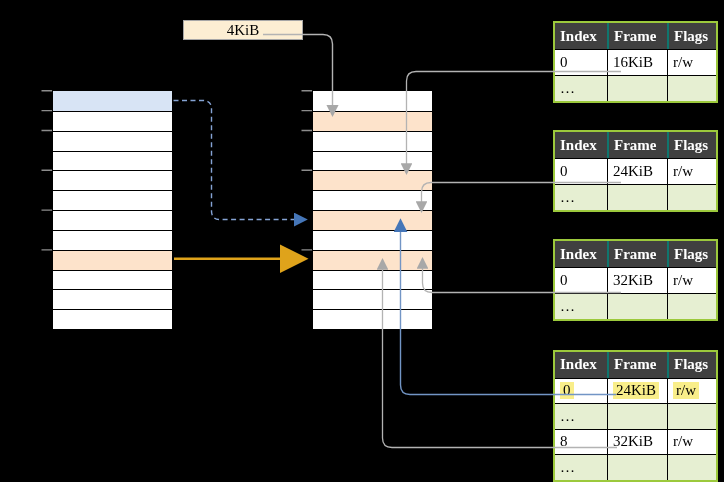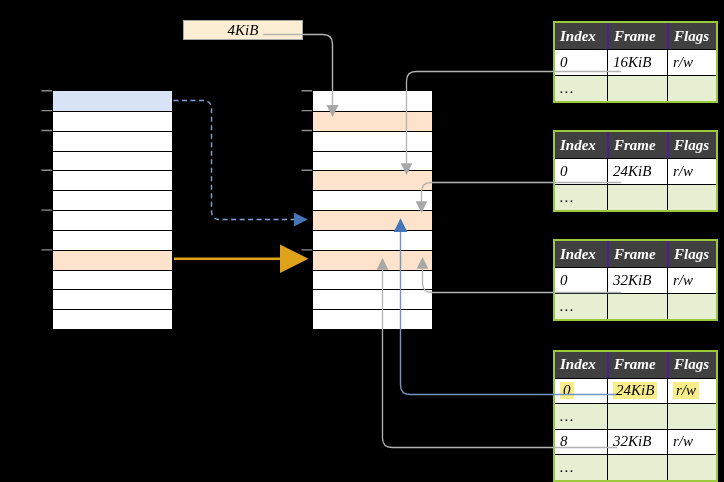--- a/index.html
+++ b/index.html
@@ -1,36 +1,36 @@
 <!DOCTYPE html>
 <html><head>
 <meta charset="utf-8">
 <style>
   html,body{margin:0;padding:0;background:#000;}
   #canvas{position:relative;width:724px;height:482px;background:#000;overflow:hidden;
-          font-family:"Liberation Serif","DejaVu Serif",serif;font-style:italic;}
+          font-family:"Liberation Serif","DejaVu Serif",serif;}
   
   .stack{position:absolute;width:119px;height:238px;background:#fff;border:1px solid #000;
          display:grid;grid-template-rows:repeat(12,1fr);}
   .stack-left{left:52px;top:90px;}
   .stack-right{left:312px;top:90px;}
   .cell{border-top:1px solid #000;}
   .cell:first-child{border-top:none;}
   .cell.blue{background:#d8e4f5;}
   .cell.orange{background:#fde3cb;}
   
   .label-box{position:absolute;left:183px;top:20px;width:118px;height:18px;background:#fceed3;
              border:1px solid #a6a6a6;display:flex;align-items:center;justify-content:center;
              font-size:15px;color:#000;}
   
   .ptable{position:absolute;left:553px;width:161px;border:2px solid #9cc93c;background:#fff;}
   .prow{display:grid;grid-template-columns:52px 60px 49px;height:26px;box-sizing:border-box;}
   .ptable.small .prow{height:25.5px;}
   .prow.header{background:#404040;color:#fff;font-weight:bold;}
-  .prow.header .c + .c{border-left:2px solid #4c1d95;}
+  .prow.header .c + .c{border-left:2px solid #0f766e;}
   .prow.body{border-top:1px solid #000;color:#000;}
   .prow.body .c + .c{border-left:1px solid #000;text-align:right;}
   .prow.alt{background:#e6efd2;}
   .c{display:flex;align-items:center;padding-left:5px;font-size:15px;box-sizing:border-box;
      overflow:hidden;white-space:nowrap;}
   .mark{background:#f9ee8a;padding:0 3px;}
   
   #overlay{position:absolute;left:0;top:0;width:724px;height:482px;pointer-events:none;}
 </style>
 </head>

